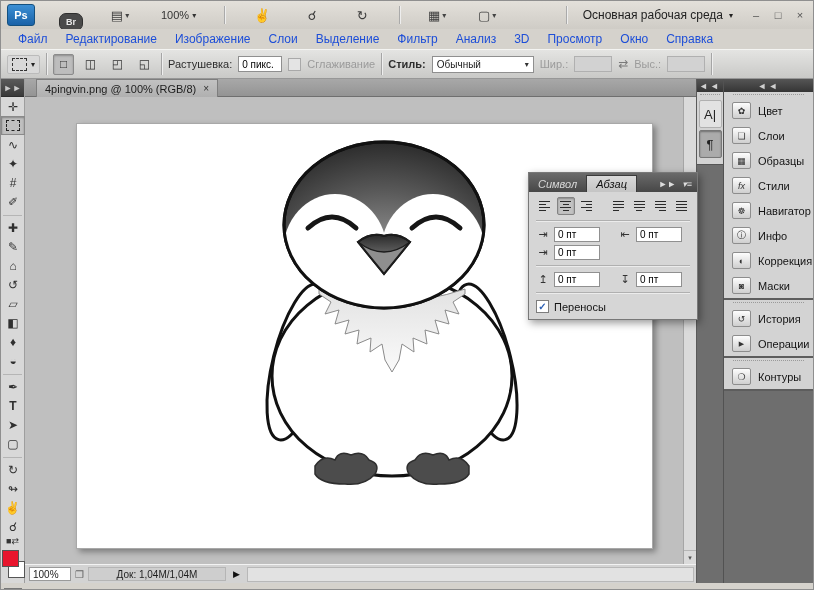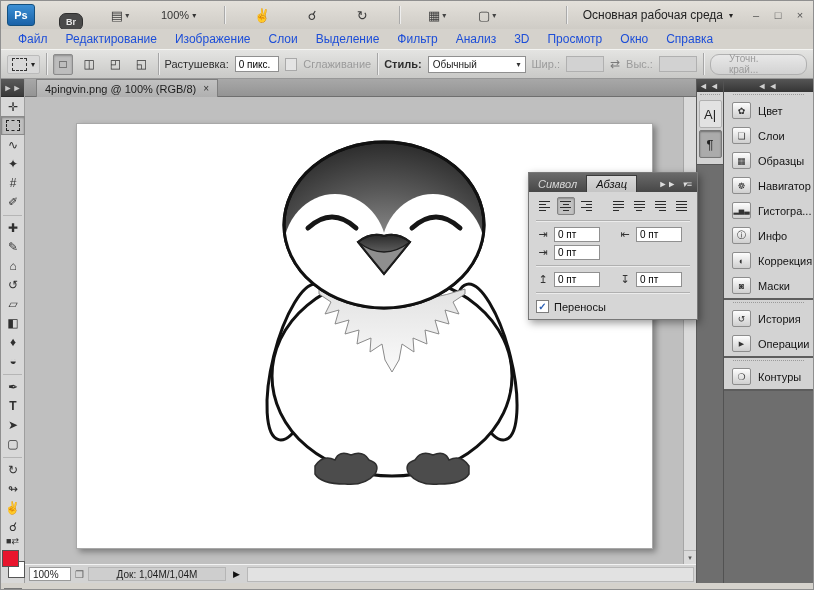--- a/index.html
+++ b/index.html
@@ -202,23 +202,20 @@
     <div class="style-dd">
       <span>Обычный</span>
       <span class="dd">▾</span>
     </div>
     <span class="opt-label dis">Шир.:</span>
     <input class="opt-input" style="width: 38px;" disabled="">
     <span class="swap-ic">⇄</span>
     <span class="opt-label dis">Выс.:</span>
     <input class="opt-input" style="width: 38px;" disabled="">
     <div class="opt-sep"></div>
-    <div class="refine-btn">
-        <span>Уточн. край...</span>
-      </div>
   </div>
 
   <div class="main">
 
     <div class="tools-col">
       <div class="dark-header">
           <span>►►</span>
         </div>
       <div class="tool">
           <span class="tg">✛</span>
@@ -402,26 +399,26 @@
           </div>
         <div class="dock-item">
             <span class="ic">❏</span>
             <span class="lbl">Слои</span>
           </div>
         <div class="dock-item">
             <span class="ic">▦</span>
             <span class="lbl">Образцы</span>
           </div>
         <div class="dock-item">
+            <span class="ic" style="font-style:italic">fx</span>
+            <span class="lbl">Стили</span>
+          </div>
+        <div class="dock-item">
             <span class="ic">☸</span>
             <span class="lbl">Навигатор</span>
-          </div>
-        <div class="dock-item">
-            <span class="ic" style="font-size:7px">▂▅▃</span>
-            <span class="lbl">Гистогра...</span>
           </div>
         <div class="dock-item">
             <span class="ic">ⓘ</span>
             <span class="lbl">Инфо</span>
           </div>
         <div class="dock-item">
             <span class="ic">◐</span>
             <span class="lbl">Коррекция</span>
           </div>
         <div class="dock-item">

